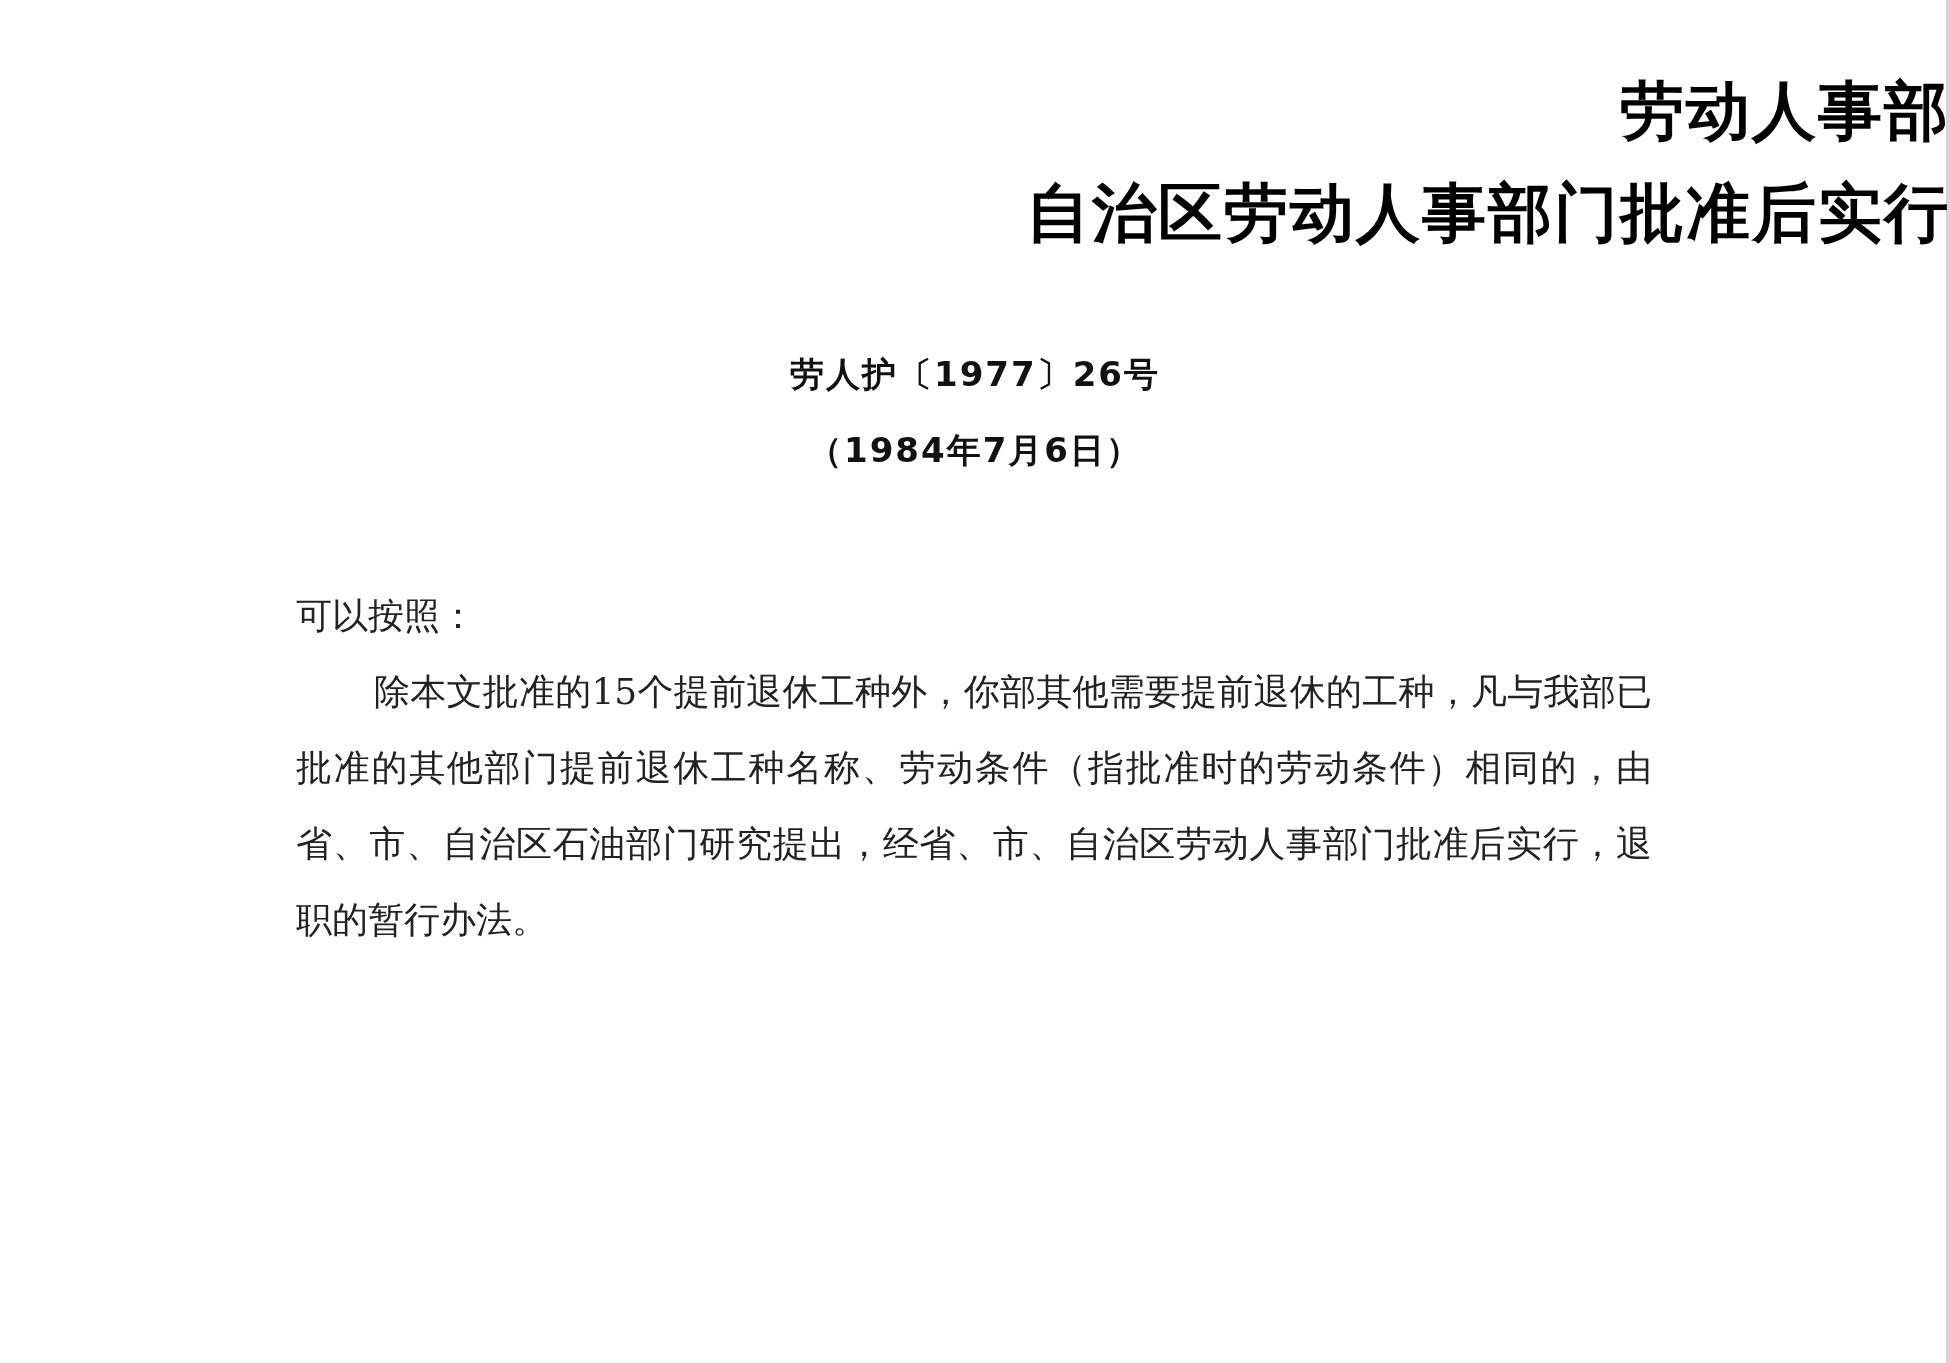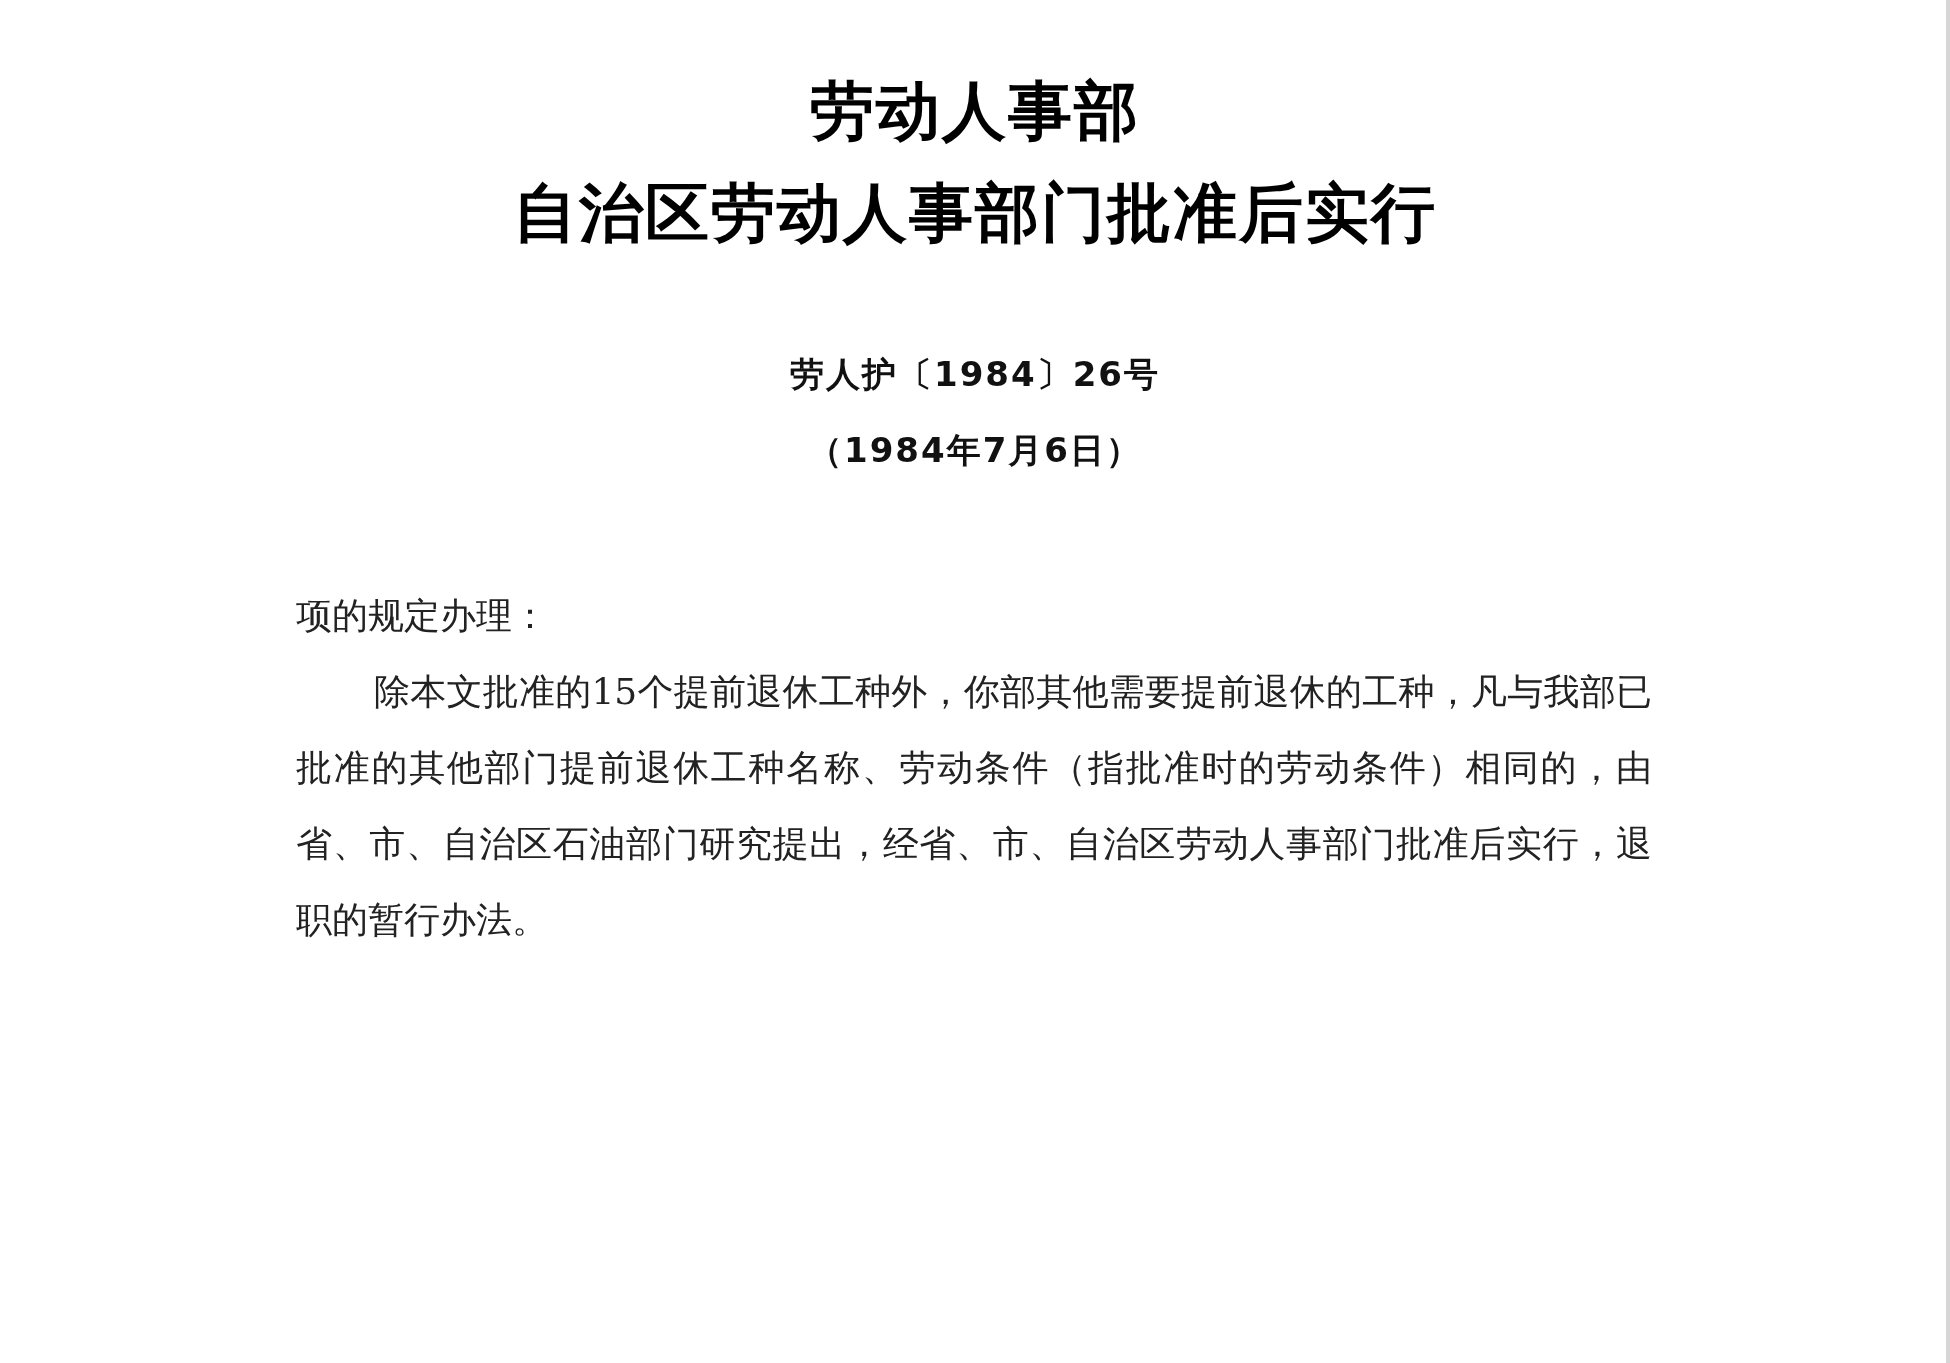--- a/index.html
+++ b/index.html
@@ -2,21 +2,21 @@
 <html><head>
 <meta charset="utf-8">
 <style>
   html, body { margin: 0; padding: 0; }
   body {
     width: 1950px; height: 1363px; background: #ffffff; position: relative; overflow: hidden;
     font-family: "DejaVu Serif", "Liberation Serif", serif; color: #1a1a1a;
   }
   .edge { position: absolute; top: 0; right: 0; width: 4px; height: 1363px; background: #d6d6d6; }
   .title {
-    position: absolute; left: 0; width: 1950px; text-align: center;
+    position: absolute; left: 0; width: 1950px; text-align: right;
     font-family: "DejaVu Sans", "Liberation Sans", sans-serif; font-weight: bold;
     font-size: 64px; color: #000; letter-spacing: 2px;
   }
   .t1 { top: 68px; }
   .t2 { top: 170px; }
   .docno {
     position: absolute; left: 0; width: 1950px; text-align: center;
     font-family: "DejaVu Sans", "Liberation Sans", sans-serif; font-weight: bold;
     font-size: 34px; color: #111; top: 352px; letter-spacing: 2px;
   }
@@ -29,19 +29,19 @@
   .indent { text-indent: 78px; }
 </style>
 </head>
 <body>
 
 <div class="edge"></div>
 
 <div class="title t1">劳动人事部</div>
 <div class="title t2">自治区劳动人事部门批准后实行</div>
 
-<div class="docno">劳人护〔1984〕26号</div>
+<div class="docno">劳人护〔1977〕26号</div>
 <div class="docno date">（1984年7月6日）</div>
 
 <div class="body">
-  <p>项的规定办理：</p>
+  <p>可以按照：</p>
   <p class="indent">除本文批准的15个提前退休工种外，你部其他需要提前退休的工种，凡与我部已批准的其他部门提前退休工种名称、劳动条件（指批准时的劳动条件）相同的，由省、市、自治区石油部门研究提出，经省、市、自治区劳动人事部门批准后实行，退职的暂行办法。</p>
 </div>
 
 </body></html>

